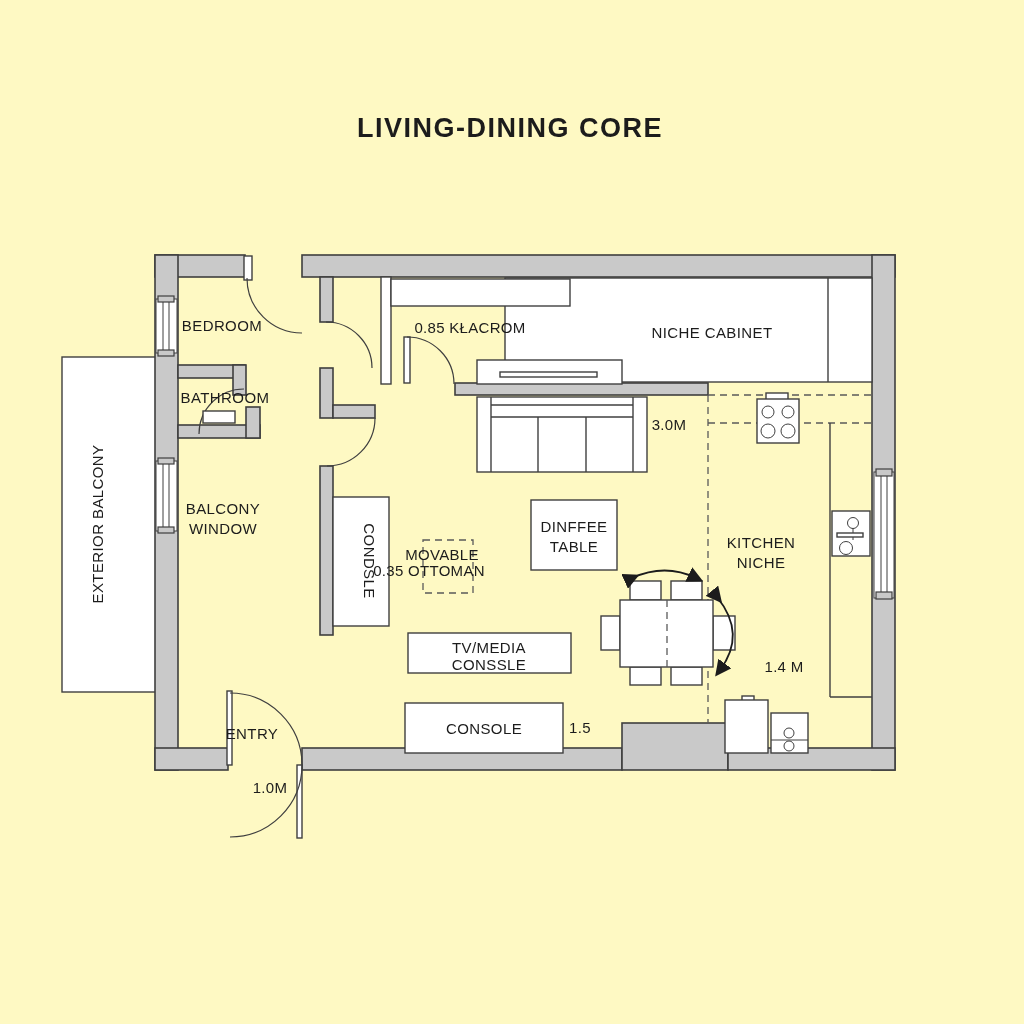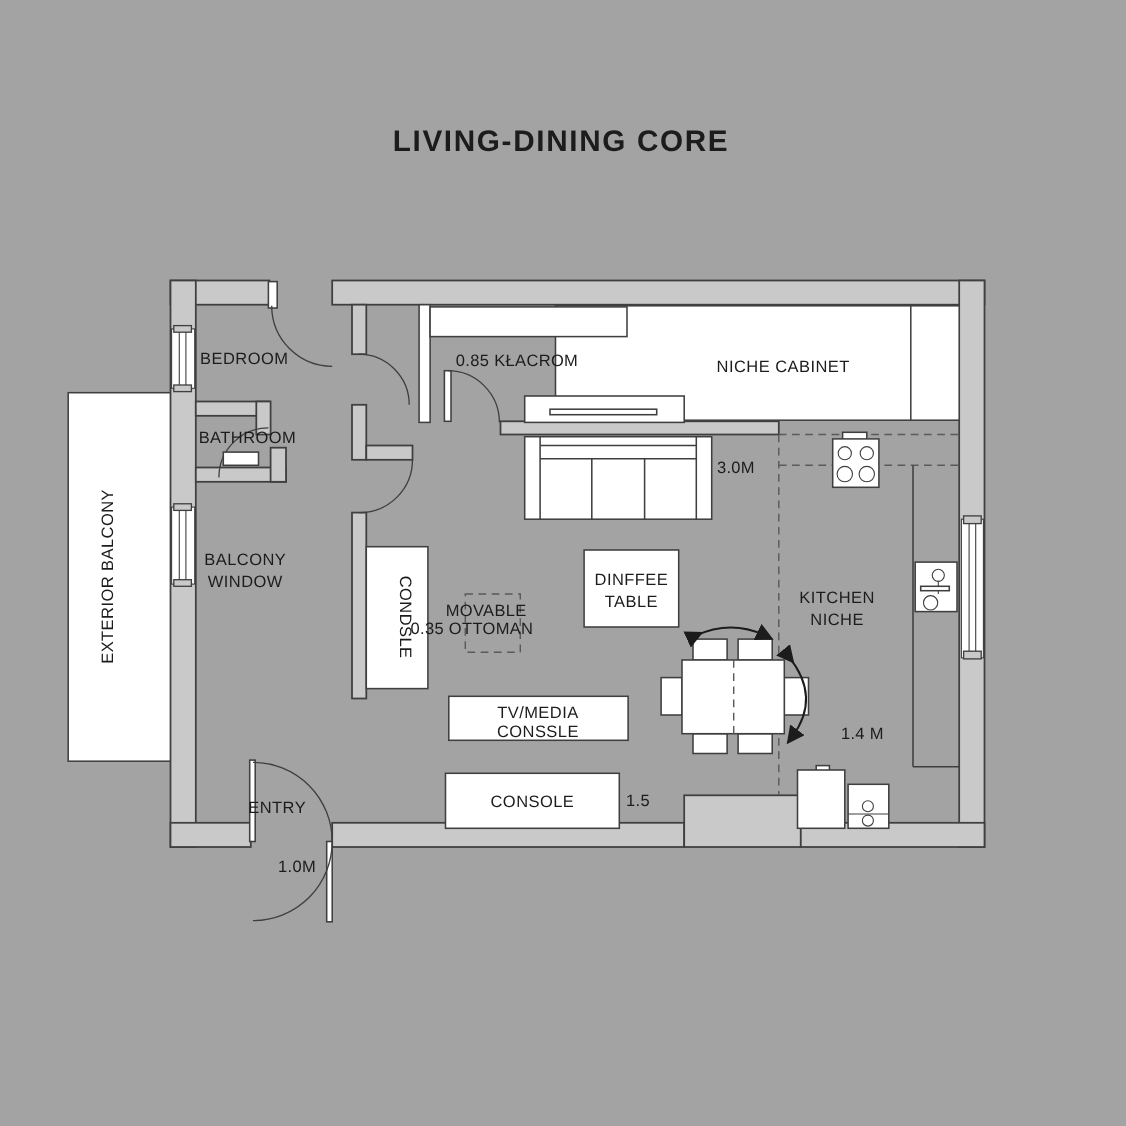--- a/index.html
+++ b/index.html
@@ -1,16 +1,16 @@
 <!DOCTYPE html>
 <html><head>
 <meta charset="utf-8">
 <style>
   html,body{margin:0;padding:0;background:#ffffff;}
-  .page{position:relative;width:1024px;height:1024px;background:#a3a3a3;overflow:hidden;
+  .page{position:relative;width:1024px;height:1024px;background:#fef9c3;overflow:hidden;
         font-family:"Liberation Sans","DejaVu Sans",sans-serif;}
   svg{position:absolute;left:0;top:0;}
   text{fill:#1c1c1c;font-family:"Liberation Sans","DejaVu Sans",sans-serif;}
   .title-t{font-size:27px;font-weight:600;letter-spacing:1.5px;}
   .room-t{font-size:15px;letter-spacing:.4px;}
   .dim-t{font-size:15px;letter-spacing:.3px;}
   .wall{fill:#c9c9c9;stroke:#3f3f3f;stroke-width:1.6;}
   .wwhite{fill:#ffffff;stroke:#3f3f3f;stroke-width:1.4;}
   .ln{stroke:#3f3f3f;stroke-width:1.4;fill:none;}
   .lnthin{stroke:#3f3f3f;stroke-width:1px;fill:none;}

